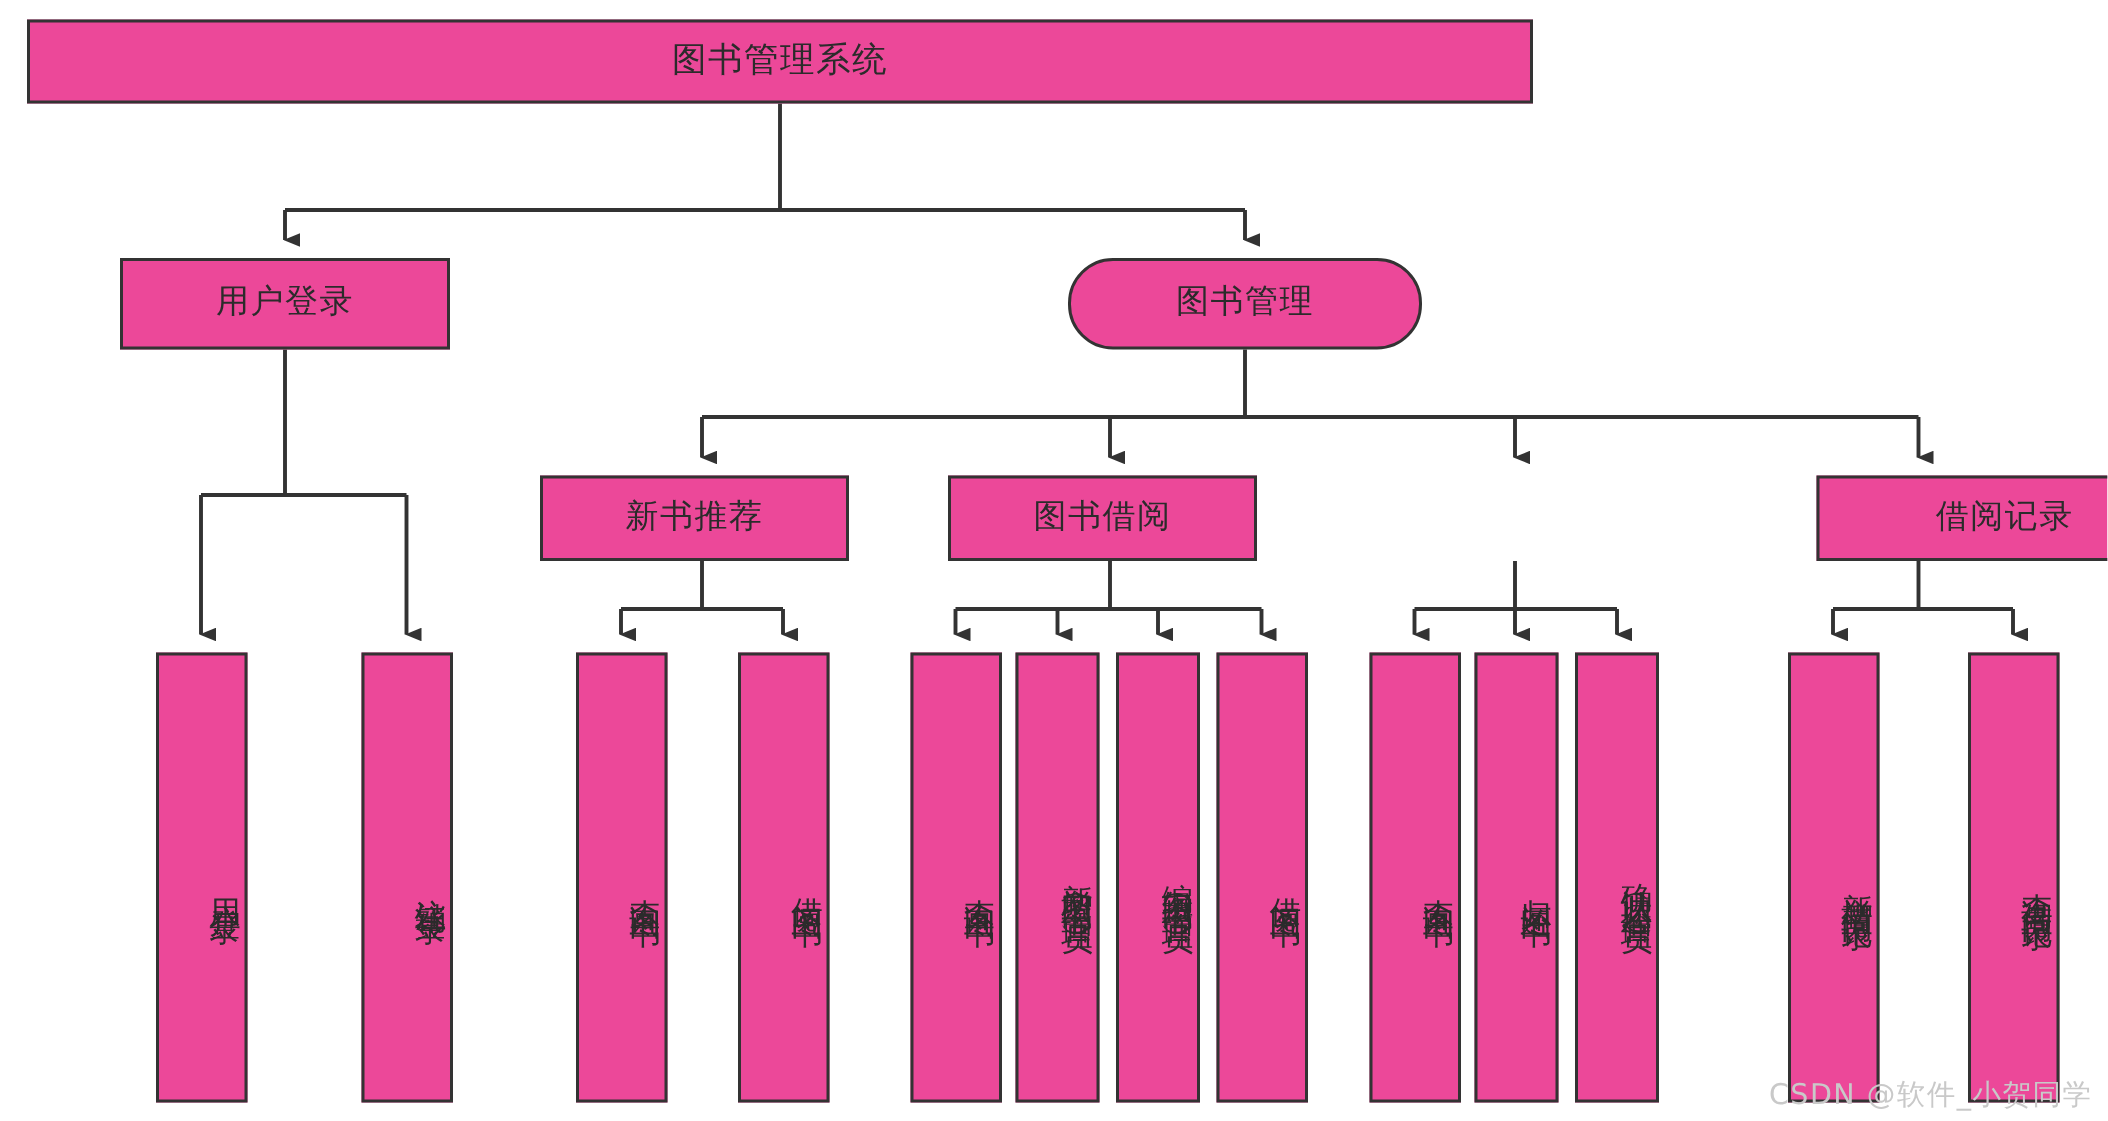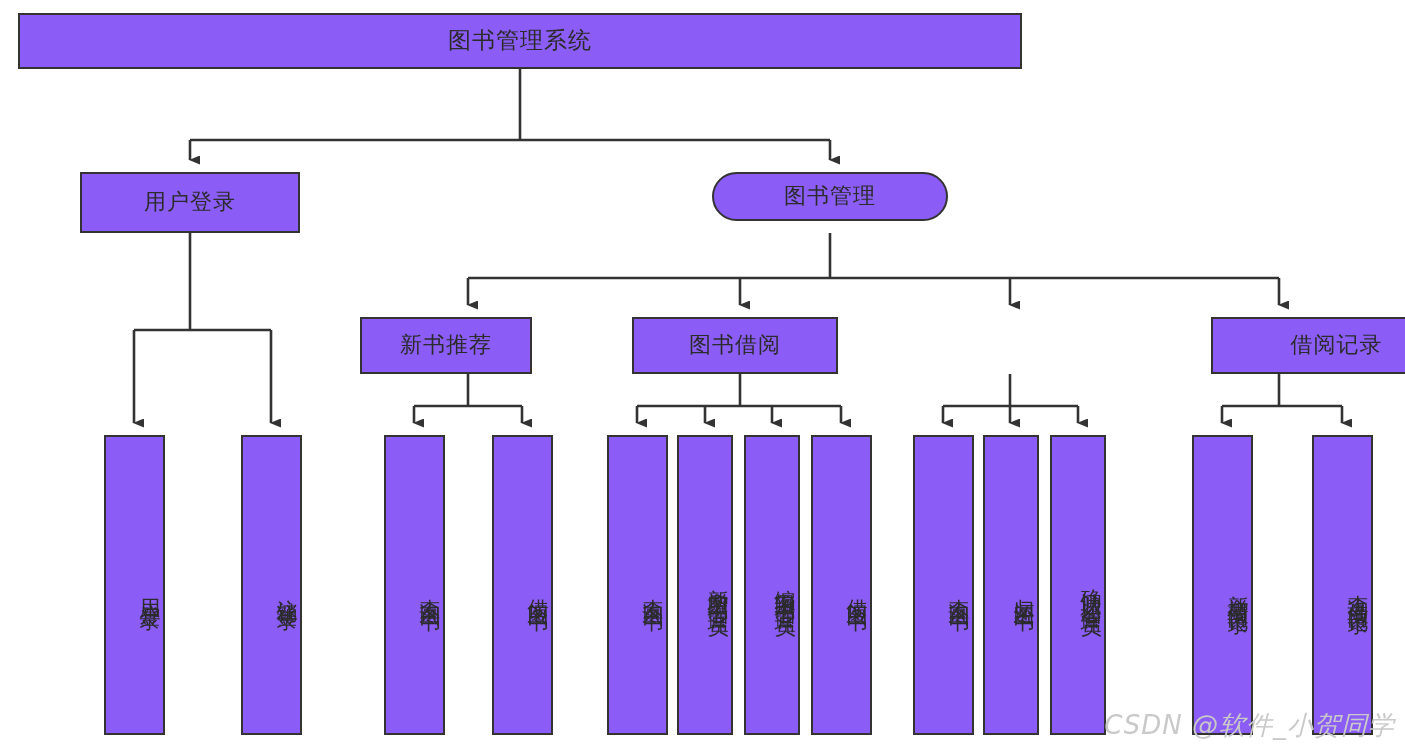--- a/index.html
+++ b/index.html
@@ -16,21 +16,21 @@
   }
   svg#wires{
     position:absolute;
     left:0; top:0;
     width:1405px; height:747px;
     pointer-events:none;
   }
   .node{
     position:absolute;
     box-sizing:border-box;
-    background:#8b5cf6;
+    background:#ec4899;
     border:2.5px solid #333333;
     display:flex;
     align-items:center;
     justify-content:center;
     text-align:left;
     color:#2b2b2b;
   }
   .node.horiz{
     font-size:22px;
     letter-spacing:1px;
@@ -51,26 +51,25 @@
   }
   .node.vert .vlabel{
     writing-mode:vertical-rl;
     text-orientation:upright;
     display:block;
   }
   .watermark{
     position:absolute;
     right:10px;
     bottom:4px;
-    font-size:26px;
+    font-size:19px;
     color:#c9c9c9;
     letter-spacing:1px;
     white-space:nowrap;
     user-select:none;
-    font-style:italic;
   }
 </style>
 </head>
 <body>
 
 <div id="stage">
 
   <svg id="wires" viewBox="0 0 1405 747">
     <defs>
       <marker id="arrow" markerWidth="9" markerHeight="11" refX="4.5" refY="10" orient="auto" markerUnits="userSpaceOnUse">
@@ -121,25 +120,25 @@
     </g>
   </svg>
 
   <div class="node horiz root" style="left:18px; top:13px; width:1004px; height:56px;">
     <span>图书管理系统</span>
   </div>
 
   <div class="node horiz" style="left:80px; top:172px; width:220px; height:61px;">
     <span>用户登录</span>
   </div>
-  <div class="node horiz" style="left:712px; top:172px; width:236px; height:49px;border-radius:30px;">
+  <div class="node horiz" style="left:712px; top:172px; width:236px; height:61px;border-radius:30px;">
     <span>图书管理</span>
   </div>
 
-  <div class="node horiz" style="left:360px; top:317px; width:172px; height:57px;">
+  <div class="node horiz" style="left:360px; top:317px; width:206px; height:57px;">
     <span>新书推荐</span>
   </div>
   <div class="node horiz" style="left:632px; top:317px; width:206px; height:57px;">
     <span>图书借阅</span>
   </div>
   <div class="node horiz" style="left:1211px; top:317px; width:251px; height:57px;">
     <span>借阅记录</span>
   </div>
 
   <div class="node vert" style="left:104px; top:435px; width:61px; height:300px;">

